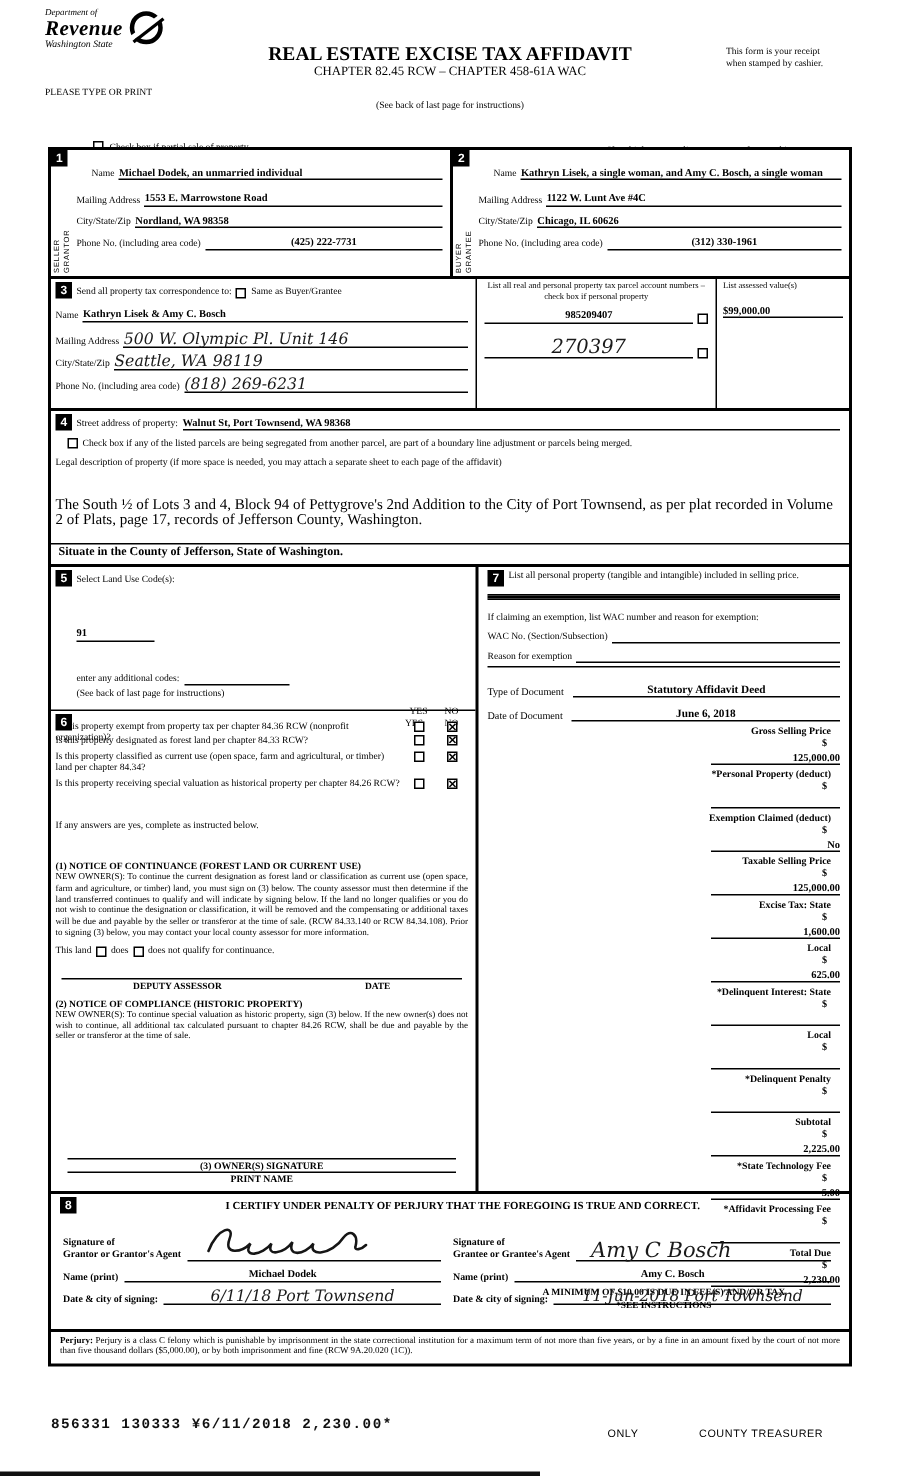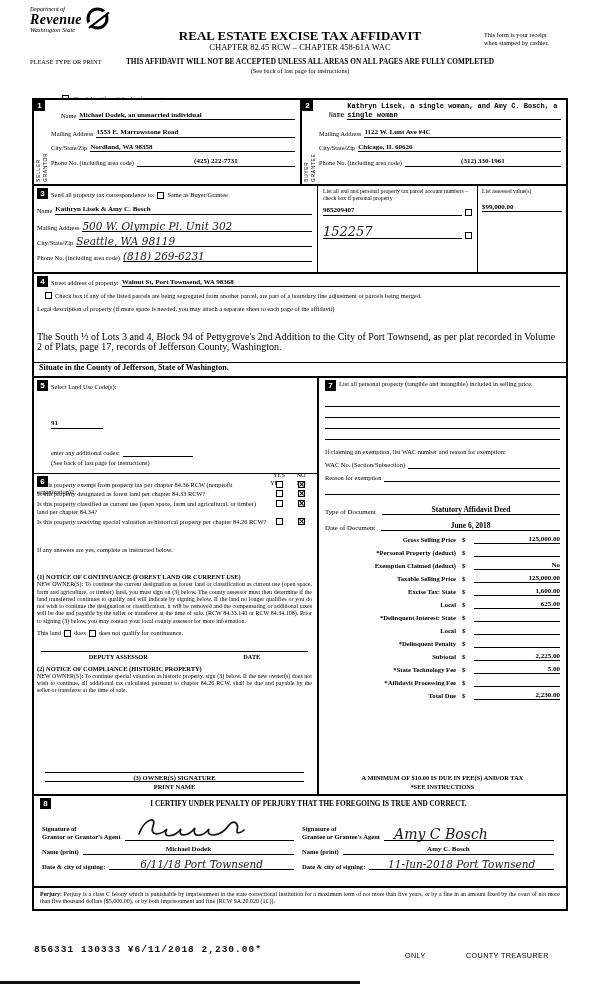--- a/index.html
+++ b/index.html
@@ -43,21 +43,21 @@
 .party{position:relative;width:50%;padding:2px 5px 2px 17px;}
 .party+.party{border-left:2px solid #000;}
 .party .badge{position:absolute;top:0;left:0;}
 .vert{position:absolute;top:13px;left:1px;bottom:2px;width:13px;display:flex;gap:0;}
 .vert span{writing-mode:vertical-rl;transform:rotate(180deg);font-size:5px;letter-spacing:.6px;font-family:"Liberation Sans",sans-serif;line-height:6.5px;}
 .frow.name{min-height:18px;align-items:flex-end;}
 
 
 .s3{display:flex;border-top:2px solid #000;height:88px;}
 .s3-left{width:283px;padding:2px 5px 2px 3px;}
-.s3-mid{width:160px;border-left:1px solid #000;padding:2px 5px;}
+.s3-mid{width:160px;border-left:1px solid #000;padding:2px 5px;text-align:center;}
 .s3-right{flex:1;border-left:1px solid #000;padding:2px 4px;}
 
 
 .s4{border-top:2px solid #000;padding:2px 6px 3px 3px;height:90px;}
 .w80{width:80px;flex:none;}
 .w110{width:110px;flex:none;}
 .legal{font-size:10px;font-weight:normal;line-height:9.5px;margin-top:20px;}
 .situate{border-top:1.5px solid #000;padding:0 5px 1px;font-weight:bold;font-size:8px;height:14px;}
 
 
@@ -75,21 +75,21 @@
 .n-body{font-size:6px;line-height:7.3px;text-align:justify;margin-top:1px;}
 .assessor-line{border-top:1px solid #000;display:flex;justify-content:space-around;font-size:6.3px;font-weight:bold;padding-top:1px;margin:14px 4px 0;}
 .center-line{border-top:1px solid #000;text-align:center;font-size:6.5px;font-weight:bold;padding-top:1px;margin:0 8px;}
 
 
 .bline{border-bottom:1px solid #000;height:11px;}
 .bline-inline{flex:1;border-bottom:1px solid #000;height:8px;}
 .docrow{display:flex;align-items:flex-end;gap:6px;}
 .dlabel{font-size:6.8px;flex:none;}
 .dval{flex:1;border-bottom:1px solid #000;font-weight:bold;font-size:7.5px;text-align:center;line-height:9px;}
-.fee{display:flex;align-items:flex-end;margin-top:3px;}
+.fee{display:flex;align-items:flex-end;margin-top:3px;flex-direction:column;}
 .flabel{flex:1;text-align:right;font-size:6.6px;font-weight:bold;padding-right:6px;line-height:8px;}
 .fdollar{width:12px;font-size:6.8px;font-weight:bold;line-height:8px;}
 .fval{width:86px;border-bottom:1px solid #000;text-align:right;font-size:7px;font-weight:bold;height:10px;line-height:10px;}
 .min-note{margin-top:auto;text-align:center;font-size:6.4px;font-weight:bold;}
 .see-instr{text-align:center;font-size:6.2px;font-weight:bold;margin-top:2px;}
 
 
 .s8{border-top:2px solid #000;height:92px;padding:2px 6px;}
 .s8-head{display:flex;align-items:center;gap:6px;}
 .cert{flex:1;text-align:center;font-weight:bold;font-size:7.2px;}
@@ -131,21 +131,20 @@
       <path d="M4 22 L24 6.5" stroke="#000" stroke-width="2.2" fill="none"></path>
     </svg>
   </div>
   <div class="hdr-title">REAL ESTATE EXCISE TAX AFFIDAVIT</div>
   <div class="hdr-chapter">CHAPTER 82.45 RCW – CHAPTER 458-61A WAC</div>
   <div class="hdr-receipt">
     <div>This form is your receipt</div>
     <div>when stamped by cashier.</div>
   </div>
   <div class="hdr-print">PLEASE TYPE OR PRINT</div>
-  <div class="hdr-warning">THIS AFFIDAVIT WILL NOT BE ACCEPTED UNLESS ALL AREAS ON ALL PAGES ARE FULLY COMPLETED</div>
   <div class="hdr-seeback">(See back of last page for instructions)</div>
 
   <div class="topline">
     <span>
       <span class="cb"></span>
       <span class="lbl">Check box if partial sale of property</span>
     </span>
     <span class="lbl">If multiple owners, list percentage of ownership next to name.</span>
   </div>
 
@@ -174,21 +173,21 @@
           <span class="lbl">Phone No. (including area code)</span>
           <span class="val ul grow tc">(425) 222-7731</span>
         </div>
       </div>
       <div class="party">
         <span class="badge">2</span>
         <div class="vert">
           <span>BUYER</span>
           <span>GRANTEE</span>
         </div>
-        <div class="frow name" style="margin-left:10px;font-family:Liberation Mono, monospace;">
+        <div class="frow name" style="margin-left:10px;">
           <span class="lbl">Name</span>
           <span class="val ul grow">Kathryn Lisek, a single woman, and Amy C. Bosch, a single woman</span>
         </div>
         <div class="frow mt8">
           <span class="lbl">Mailing Address</span>
           <span class="val ul grow">1122 W. Lunt Ave #4C</span>
         </div>
         <div class="frow mt5">
           <span class="lbl">City/State/Zip</span>
           <span class="val ul grow">Chicago, IL 60626</span>
@@ -207,39 +206,39 @@
           <span class="lbl">Send all property tax correspondence to:</span>
           <span class="cb"></span>
           <span class="lbl">Same as Buyer/Grantee</span>
         </div>
         <div class="frow mt6">
           <span class="lbl">Name</span>
           <span class="val ul grow">Kathryn Lisek &amp; Amy C. Bosch</span>
         </div>
         <div class="frow mt6">
           <span class="lbl">Mailing Address</span>
-          <span class="hw ul grow">500 W. Olympic Pl. Unit 302</span>
+          <span class="hw ul grow">500 W. Olympic Pl. Unit 146</span>
         </div>
         <div class="frow mt4">
           <span class="lbl">City/State/Zip</span>
           <span class="hw ul grow">Seattle, WA 98119</span>
         </div>
         <div class="frow mt4">
           <span class="lbl">Phone No. (including area code)</span>
           <span class="hw ul grow">(818) 269-6231</span>
         </div>
       </div>
       <div class="s3-mid">
         <div class="tiny">List all real and personal property tax parcel account numbers – check box if personal property</div>
         <div class="frow mt5">
           <span class="val ul grow">985209407</span>
           <span class="cb"></span>
         </div>
         <div class="frow mt10">
-          <span class="hw hw-lg ul grow">152257</span>
+          <span class="hw hw-lg ul grow">270397</span>
           <span class="cb"></span>
         </div>
       </div>
       <div class="s3-right">
         <div class="tiny">List assessed value(s)</div>
         <div class="frow mt8">
           <span class="val ul grow">$99,000.00</span>
         </div>
       </div>
     </div>

